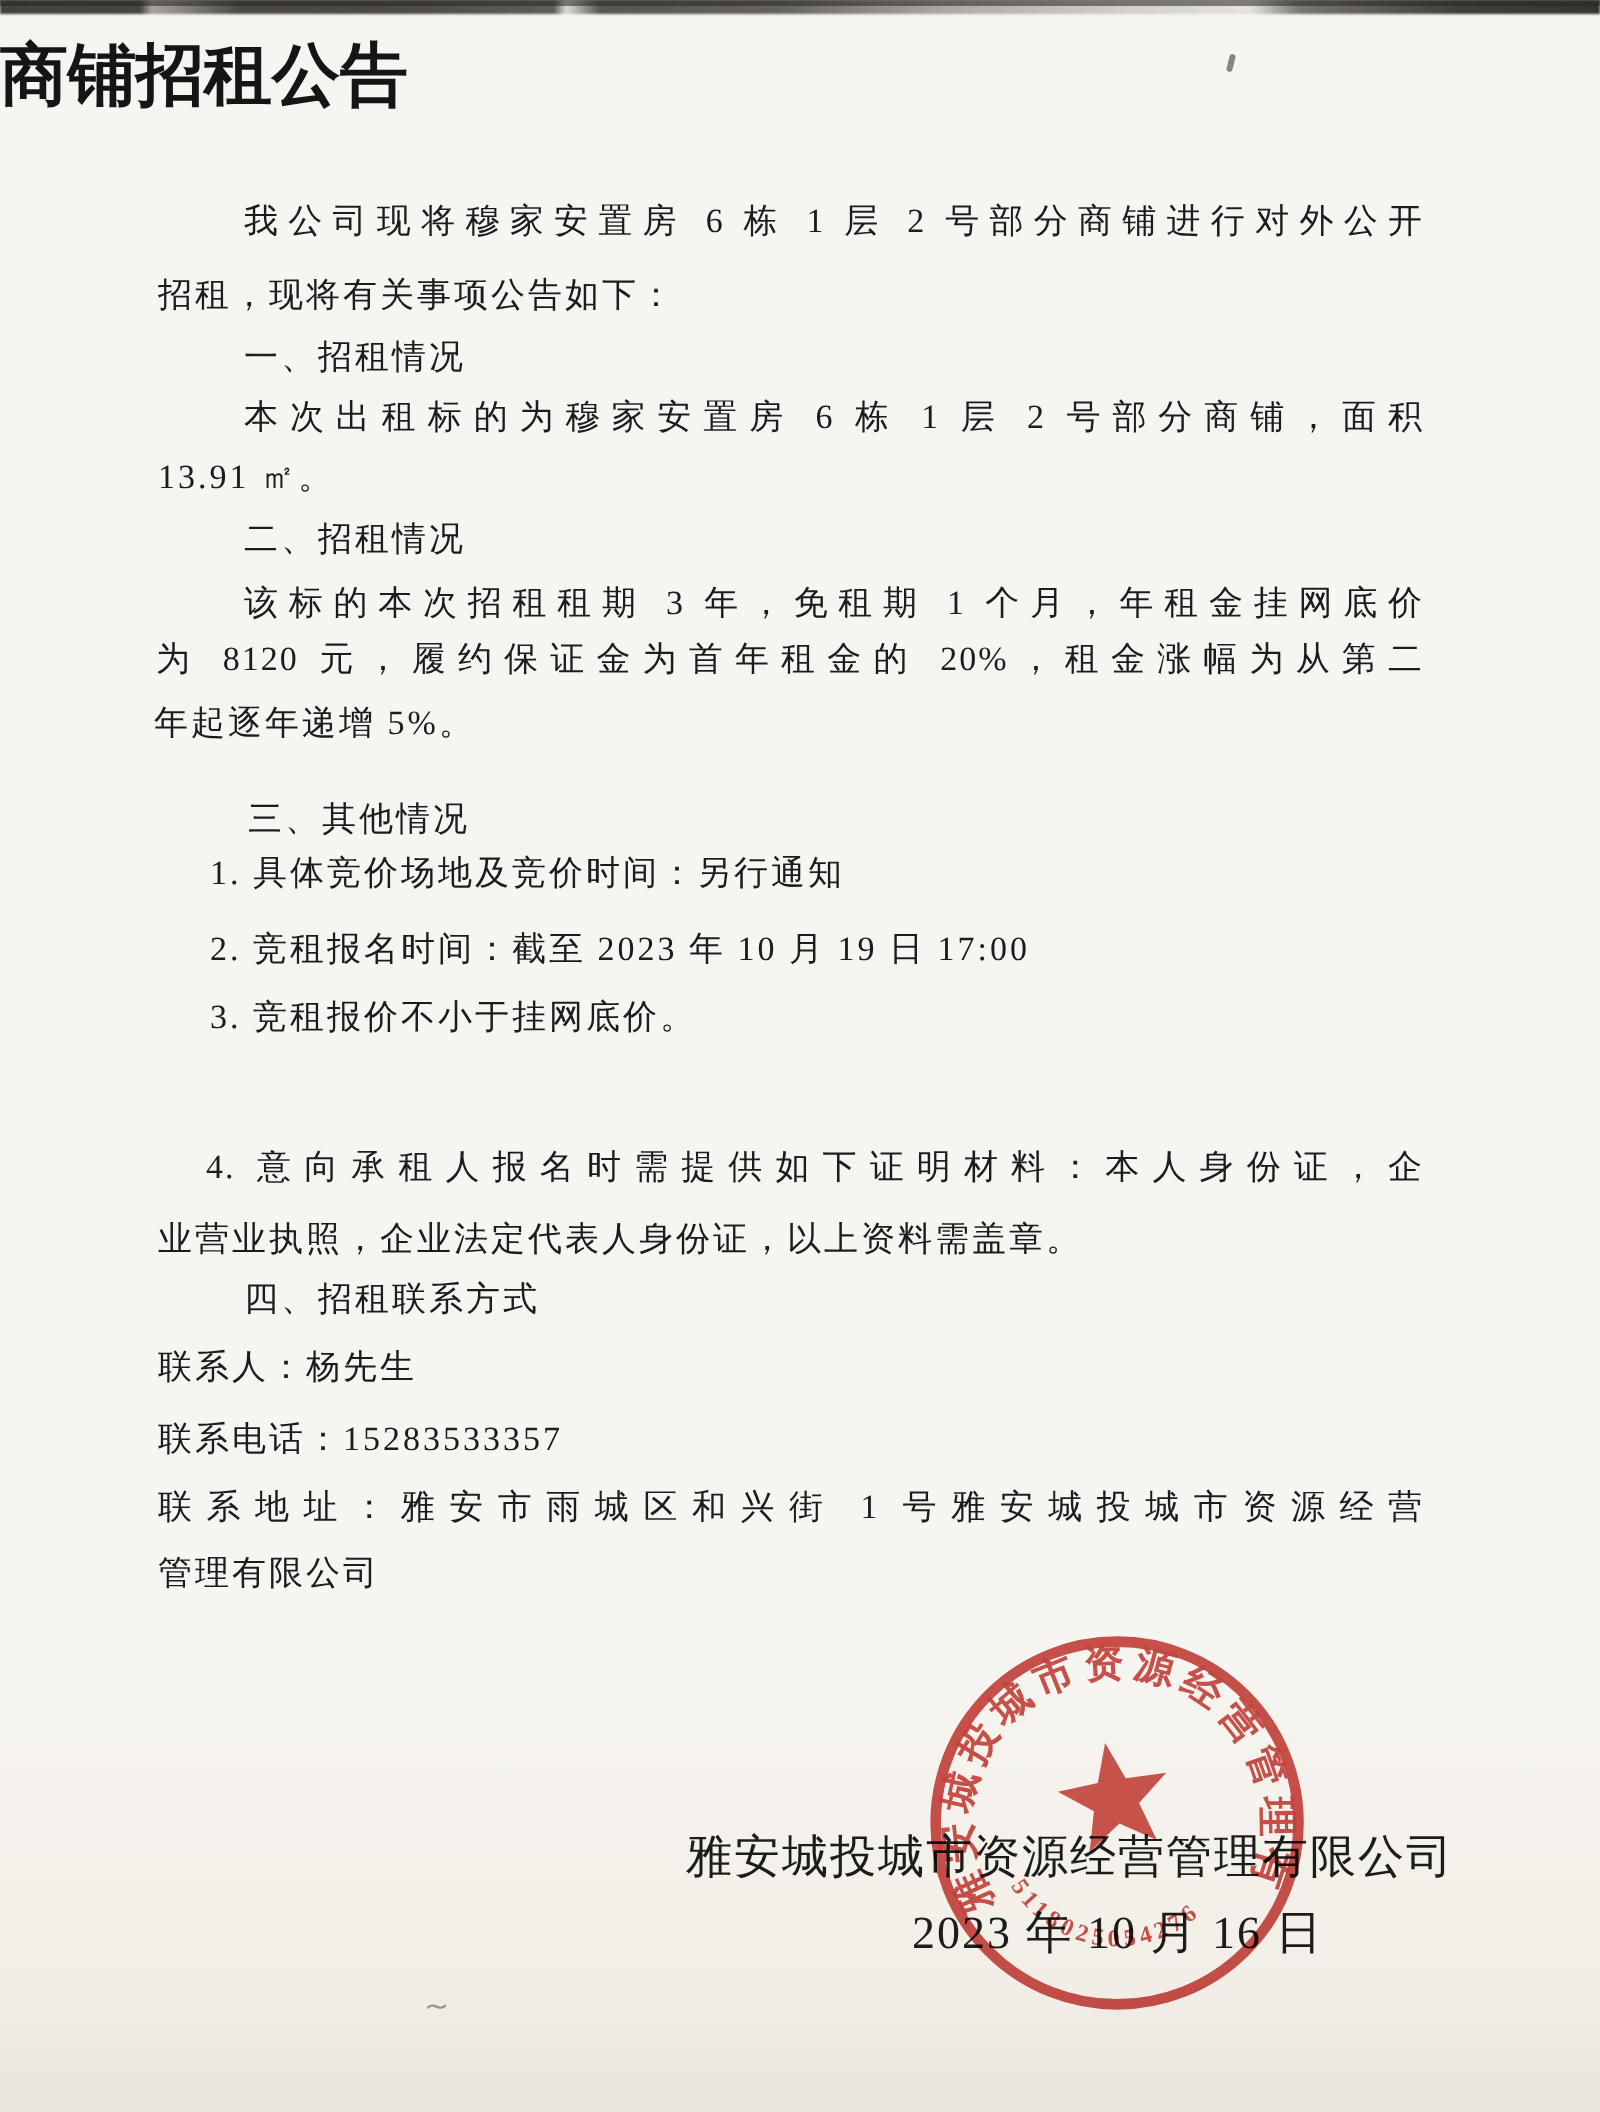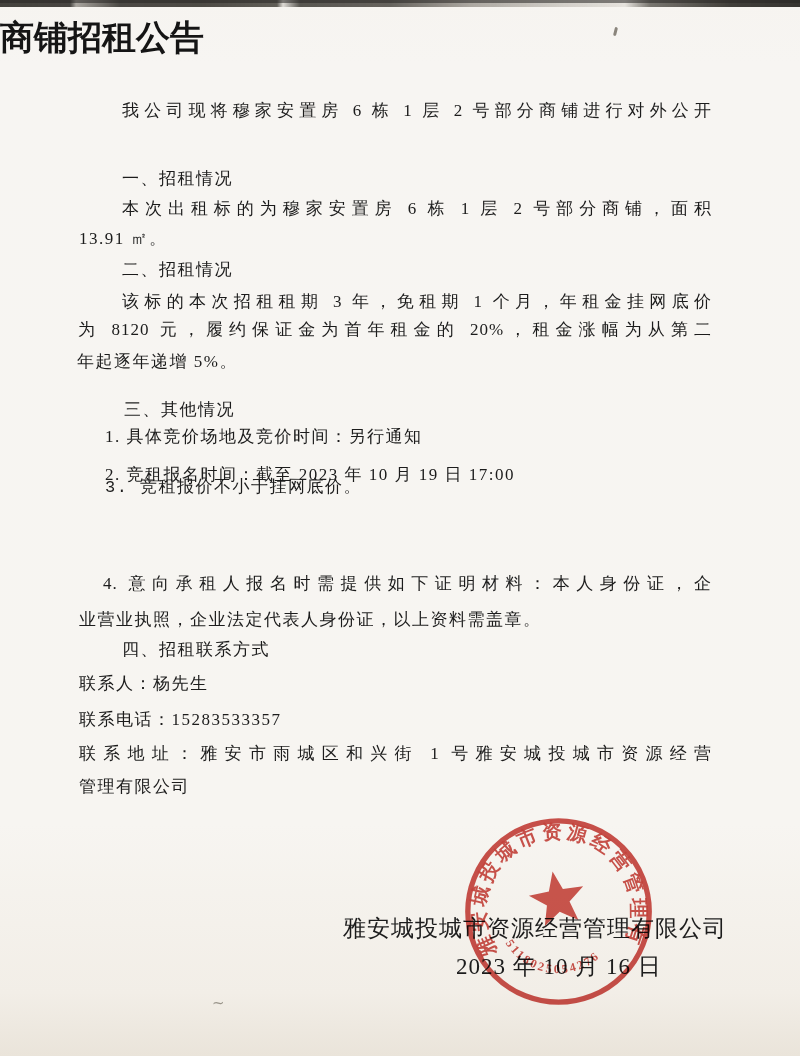--- a/index.html
+++ b/index.html
@@ -57,31 +57,32 @@
 <div class="page">
 
   <div class="top-edge"></div>
   <div class="top-edge2"></div>
   <div class="tick-mark"></div>
   <div class="squiggle">~</div>
 
   <div class="doc-title">商铺招租公告</div>
 
   <div class="bl j" style="top:102px;left:122px;">我公司现将穆家安置房 6 栋 1 层 2 号部分商铺进行对外公开</div>
+  <div class="bl" style="top:139px;left:79px;">招租，现将有关事项公告如下：</div>
   <div class="bl" style="top:170px;left:122px;">一、招租情况</div>
   <div class="bl j" style="top:200px;left:122px;">本次出租标的为穆家安置房 6 栋 1 层 2 号部分商铺，面积</div>
   <div class="bl" style="top:230px;left:79px;">13.91 ㎡。</div>
   <div class="bl" style="top:261px;left:122px;">二、招租情况</div>
   <div class="bl j" style="top:293px;left:122px;">该标的本次招租租期 3 年，免租期 1 个月，年租金挂网底价</div>
   <div class="bl j" style="top:321px;left:78px;">为 8120 元，履约保证金为首年租金的 20%，租金涨幅为从第二</div>
   <div class="bl" style="top:353px;left:77px;">年起逐年递增 5%。</div>
   <div class="bl" style="top:401px;left:124px;">三、其他情况</div>
   <div class="bl" style="top:428px;left:105px;">1. 具体竞价场地及竞价时间：另行通知</div>
   <div class="bl" style="top:466px;left:105px;">2. 竞租报名时间：截至 2023 年 10 月 19 日 17:00</div>
-  <div class="bl" style="top:479px;left:105px;font-family:Liberation Mono, monospace;">3. 竞租报价不小于挂网底价。</div>
+  <div class="bl" style="top:500px;left:105px;">3. 竞租报价不小于挂网底价。</div>
   <div class="bl j" style="top:575px;left:103px;">4. 意向承租人报名时需提供如下证明材料：本人身份证，企</div>
   <div class="bl" style="top:611px;left:79px;">业营业执照，企业法定代表人身份证，以上资料需盖章。</div>
   <div class="bl" style="top:675px;left:79px;">联系人：杨先生</div>
   <div class="bl" style="top:641px;left:122px;">四、招租联系方式</div>
   <div class="bl" style="top:711px;left:79px;">联系电话：15283533357</div>
   <div class="bl j" style="top:745px;left:79px;">联系地址：雅安市雨城区和兴街 1 号雅安城投城市资源经营</div>
   <div class="bl" style="top:778px;left:79px;">管理有限公司</div>
 
   <div class="sig" style="top:913px;left:343px;">雅安城投城市资源经营管理有限公司</div>
   <div class="sig" style="top:951px;left:456px;">2023 年 10 月 16 日</div>

